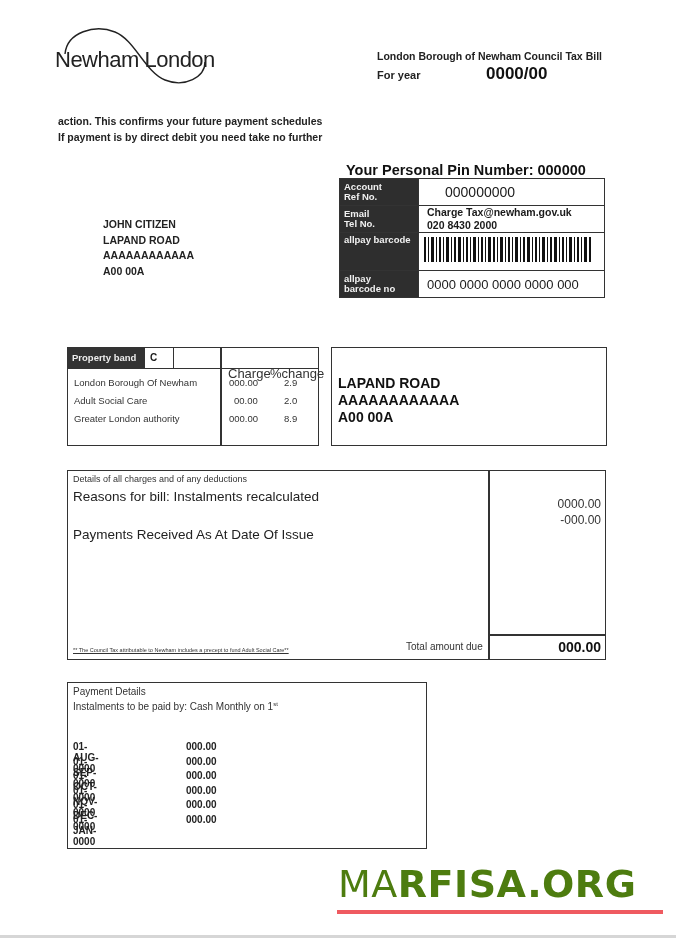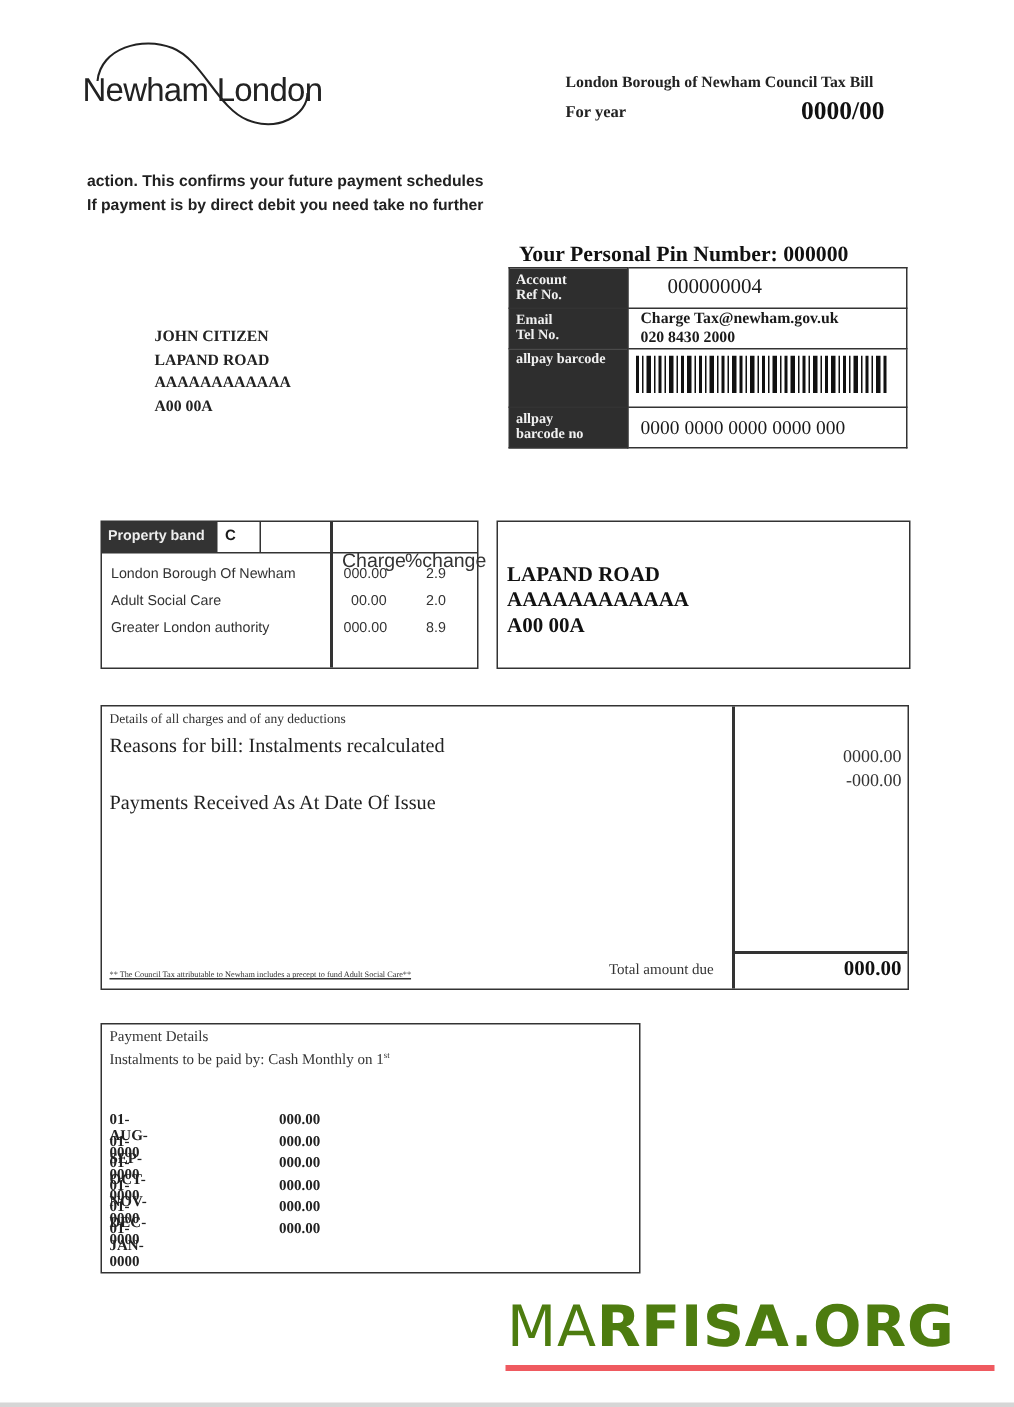--- a/index.html
+++ b/index.html
@@ -2,32 +2,32 @@
 <html><head>
 <meta charset="utf-8">
 <style>
   html, body { margin: 0; padding: 0; }
   body {
     width: 676px; height: 938px; position: relative; overflow: hidden;
     background: #ffffff; color: #1a1a1a;
     font-family: "Liberation Sans", sans-serif;
   }
   .abs { position: absolute; }
-  .sans { font-family: Liberation Serif, serif; }
+  .sans { font-family: Liberation Sans, sans-serif; }
 
   
   .logo { left: 55px; top: 22px; width: 170px; height: 70px; }
   .logo-text { position: absolute; left: 0; top: 25px; font-size: 22px; letter-spacing: -0.5px; color: #222; font-family: "Liberation Sans", sans-serif; }
   .logo svg { position: absolute; left: 0; top: 0; }
 
   .dd-note { left: 58px; top: 113px; font-size: 10.5px; line-height: 16px; color: #222; font-weight: bold; width: 300px; font-family: "Liberation Sans", sans-serif; }
 
   .bill-title { left: 377px; top: 50px; font-size: 10.5px; font-weight: bold; color: #222; }
   .for-year-label { left: 377px; top: 69px; font-size: 11px; font-weight: bold; color: #222; }
-  .for-year-value { left: 486px; top: 64px; font-size: 17px; font-weight: bold; color: #111; margin-left: 48px; }
+  .for-year-value { left: 486px; top: 64px; font-size: 17px; font-weight: bold; color: #111; }
 
   .pin { left: 346px; top: 162px; font-size: 14.5px; font-weight: bold; color: #111; }
 
   .info-table { left: 339px; top: 178px; width: 266px; border: 1.5px solid #333; border-collapse: collapse; }
   .info-table td { border: 1.5px solid #333; padding: 0; vertical-align: middle; }
   .info-table .lab { background: #2e2e2e; color: #f0f0f0; width: 70px; font-size: 9.5px; line-height: 10px; padding: 2px 4px; font-weight: bold; }
   .info-table .val { padding-left: 8px; }
   .v-acc { font-size: 14px; padding-left: 26px !important; }
   .v-email { font-size: 10.5px; font-weight: bold; line-height: 13px; }
   .v-date { font-size: 13px; padding-left: 26px !important; }
@@ -101,21 +101,21 @@
 
 <div class="abs pin sans">Your Personal Pin Number:  000000</div>
 
 <table class="abs info-table sans">
   <tbody>
       <tr style="height:27px">
     <td class="lab">
           <div>Account</div>
           <div>Ref No.</div>
         </td>
-    <td class="val v-acc">000000004</td>
+    <td class="val v-acc">000000000</td>
   </tr>
   <tr style="height:27px">
     <td class="lab">
           <div>Email</div>
           <div>Tel No.</div>
         </td>
     <td class="val v-email">
       <div>Charge Tax@newham.gov.uk</div>
       <div>020 8430 2000</div>
     </td>

